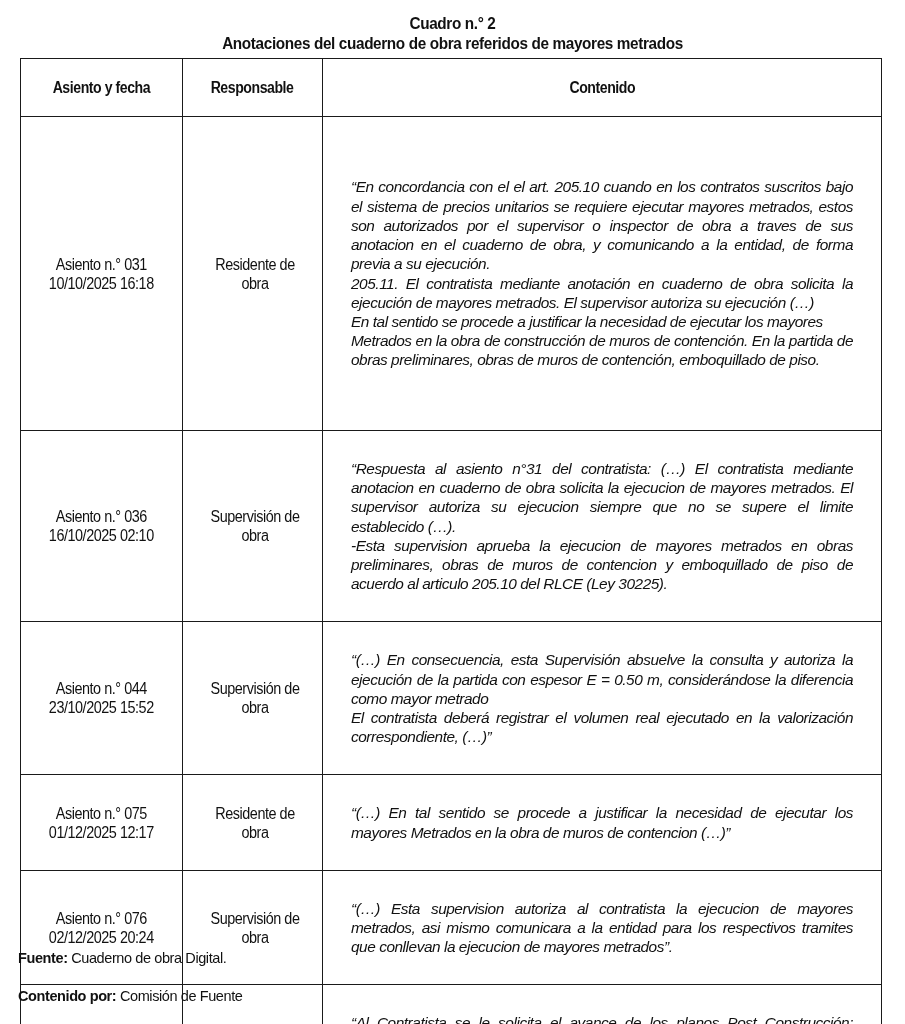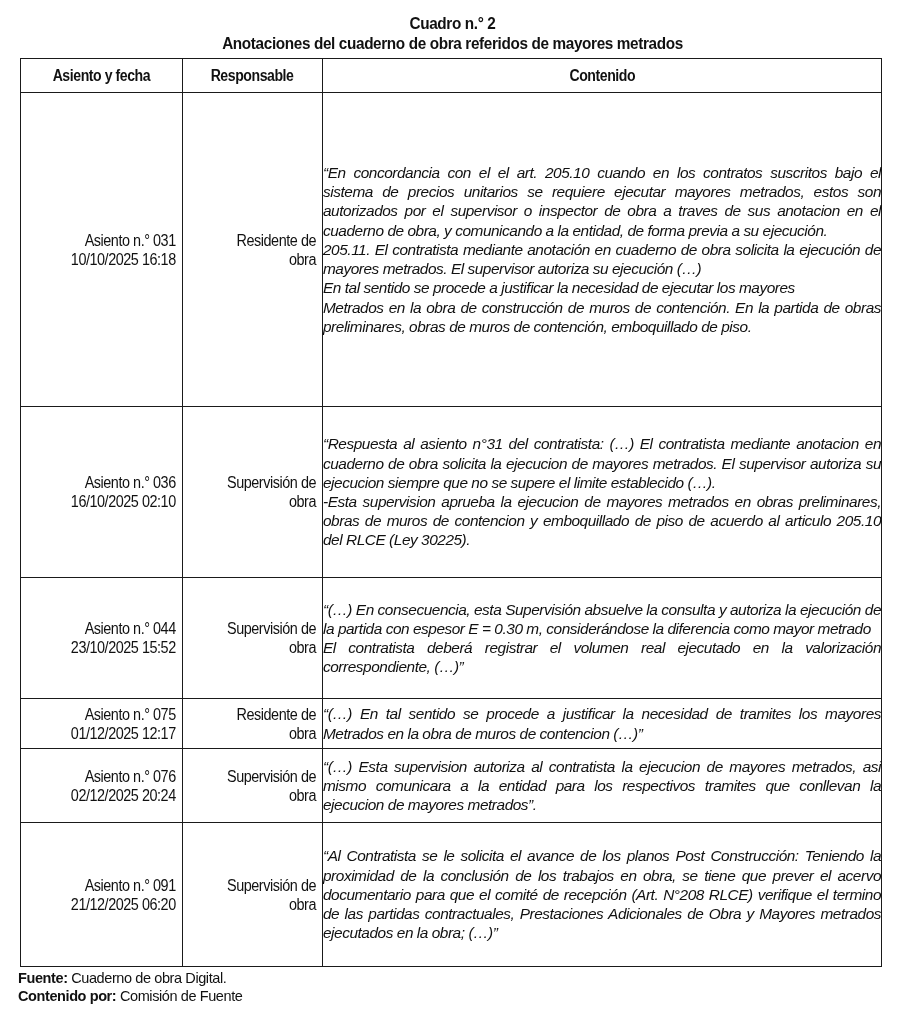--- a/index.html
+++ b/index.html
@@ -33,64 +33,64 @@
       position: absolute;
       left: 20px;
       top: 58px;
       width: 861px;
       border-collapse: collapse;
       table-layout: fixed;
     }
     table.doc-table td, table.doc-table th {
       border: 1.6px solid #1a1a1a;
       vertical-align: middle;
-      padding: 0;
+      padding: 12px;
     }
     th {
       font-weight: bold;
       font-size: 16px;
       letter-spacing: -0.5px;
       height: 33px;
       text-align: center;
     }
     th span { display: inline-block; transform: scaleX(0.88); }
     td.c-asiento, td.c-resp {
-      text-align: right;
+      text-align: center;
       font-size: 16px;
       line-height: 19px;
       letter-spacing: -0.5px;
     }
     td.c-asiento .inner, td.c-resp .inner {
       display: inline-block;
       transform: scaleX(0.9);
     }
     td.c-content {
       font-style: italic;
       font-size: 15.4px;
       line-height: 19.2px;
       letter-spacing: -0.45px;
       text-align: justify;
       padding: 0 6px 0 7px;
     }
     td.c-content p {
-      margin: 0;
+      margin: 16px;
       white-space: pre-line;
     }
     col.col1 { width: 162px; }
     col.col2 { width: 140px; }
     col.col3 { width: 559px; }
 
     .footer {
       position: absolute;
       left: 18px;
       font-size: 14.5px;
       letter-spacing: -0.4px;
     }
     .footer b { font-weight: bold; }
-    #footer-1 { top: 970px; }
+    #footer-1 { top: 950px; }
     #footer-2 { top: 988px; }
   </style>
 </head>
 <body>
 
 <div class="title" id="title-1">Cuadro n.° 2</div>
 <div class="title" id="title-2">Anotaciones del cuaderno de obra referidos de mayores metrados</div>
 
 <table class="doc-table">
   <colgroup>
@@ -121,29 +121,29 @@
       <td class="c-resp"><span class="inner" style="width:120px"><span>Supervisión de obra</span></span></td>
       <td class="c-content">
           <p>“Respuesta al asiento n°31 del contratista: (…) El contratista mediante anotacion en cuaderno de obra solicita la ejecucion de mayores metrados. El supervisor autoriza su ejecucion siempre que no se supere el limite establecido (…).
 -Esta supervision aprueba la ejecucion de mayores metrados en obras preliminares, obras de muros de contencion y emboquillado de piso de acuerdo al articulo 205.10 del RLCE (Ley 30225).</p>
         </td>
     </tr>
     <tr style="height:121px">
       <td class="c-asiento"><span class="inner"><span style="display:block">Asiento n.° 044</span><span style="display:block">23/10/2025 15:52</span></span></td>
       <td class="c-resp"><span class="inner" style="width:120px"><span>Supervisión de obra</span></span></td>
       <td class="c-content">
-          <p>“(…) En consecuencia, esta Supervisión absuelve la consulta y autoriza la ejecución de la partida con espesor E = 0.30 m, considerándose la diferencia como mayor metrado
+          <p>“(…) En consecuencia, esta Supervisión absuelve la consulta y autoriza la ejecución de la partida con espesor E = 0.50 m, considerándose la diferencia como mayor metrado
 El contratista deberá registrar el volumen real ejecutado en la valorización correspondiente, (…)”</p>
         </td>
     </tr>
     <tr style="height:50px">
       <td class="c-asiento"><span class="inner"><span style="display:block">Asiento n.° 075</span><span style="display:block">01/12/2025 12:17</span></span></td>
       <td class="c-resp"><span class="inner" style="width:120px"><span>Residente de obra</span></span></td>
       <td class="c-content">
-          <p>“(…)  En tal sentido se procede a justificar la necesidad de tramites los mayores Metrados en la obra de muros de contencion (…)”</p>
+          <p>“(…)  En tal sentido se procede a justificar la necesidad de ejecutar los mayores Metrados en la obra de muros de contencion (…)”</p>
         </td>
     </tr>
     <tr style="height:74px">
       <td class="c-asiento"><span class="inner"><span style="display:block">Asiento n.° 076</span><span style="display:block">02/12/2025 20:24</span></span></td>
       <td class="c-resp"><span class="inner" style="width:120px"><span>Supervisión de obra</span></span></td>
       <td class="c-content">
           <p>“(…) Esta supervision autoriza al contratista la ejecucion de mayores metrados, asi mismo comunicara a la entidad para los respectivos tramites que conllevan la ejecucion de mayores metrados”.</p>
         </td>
     </tr>
     <tr style="height:144px">

